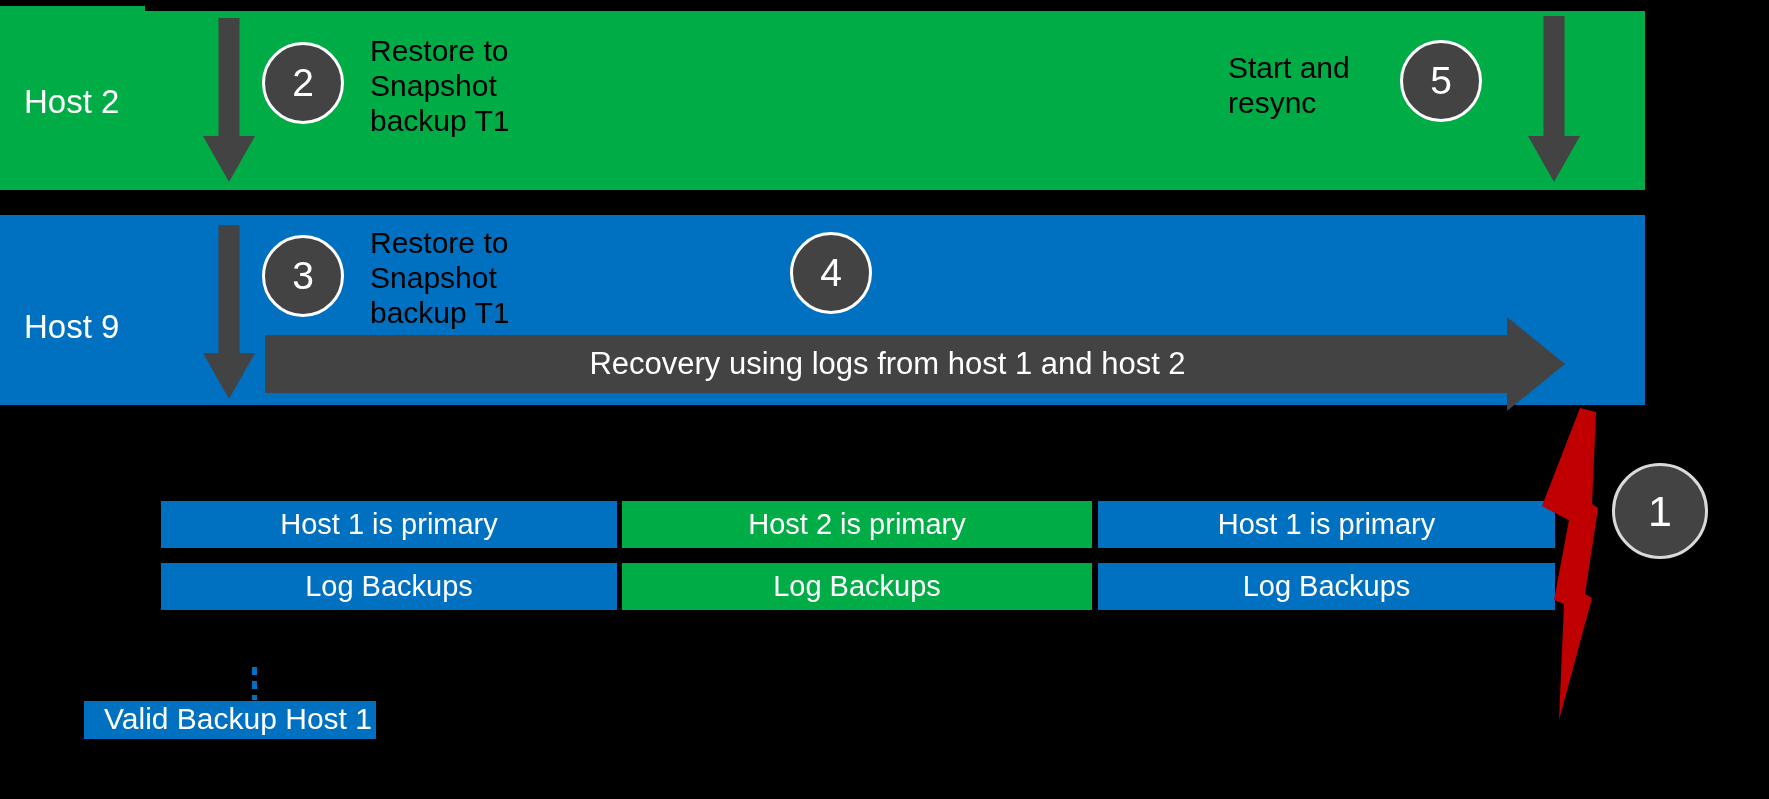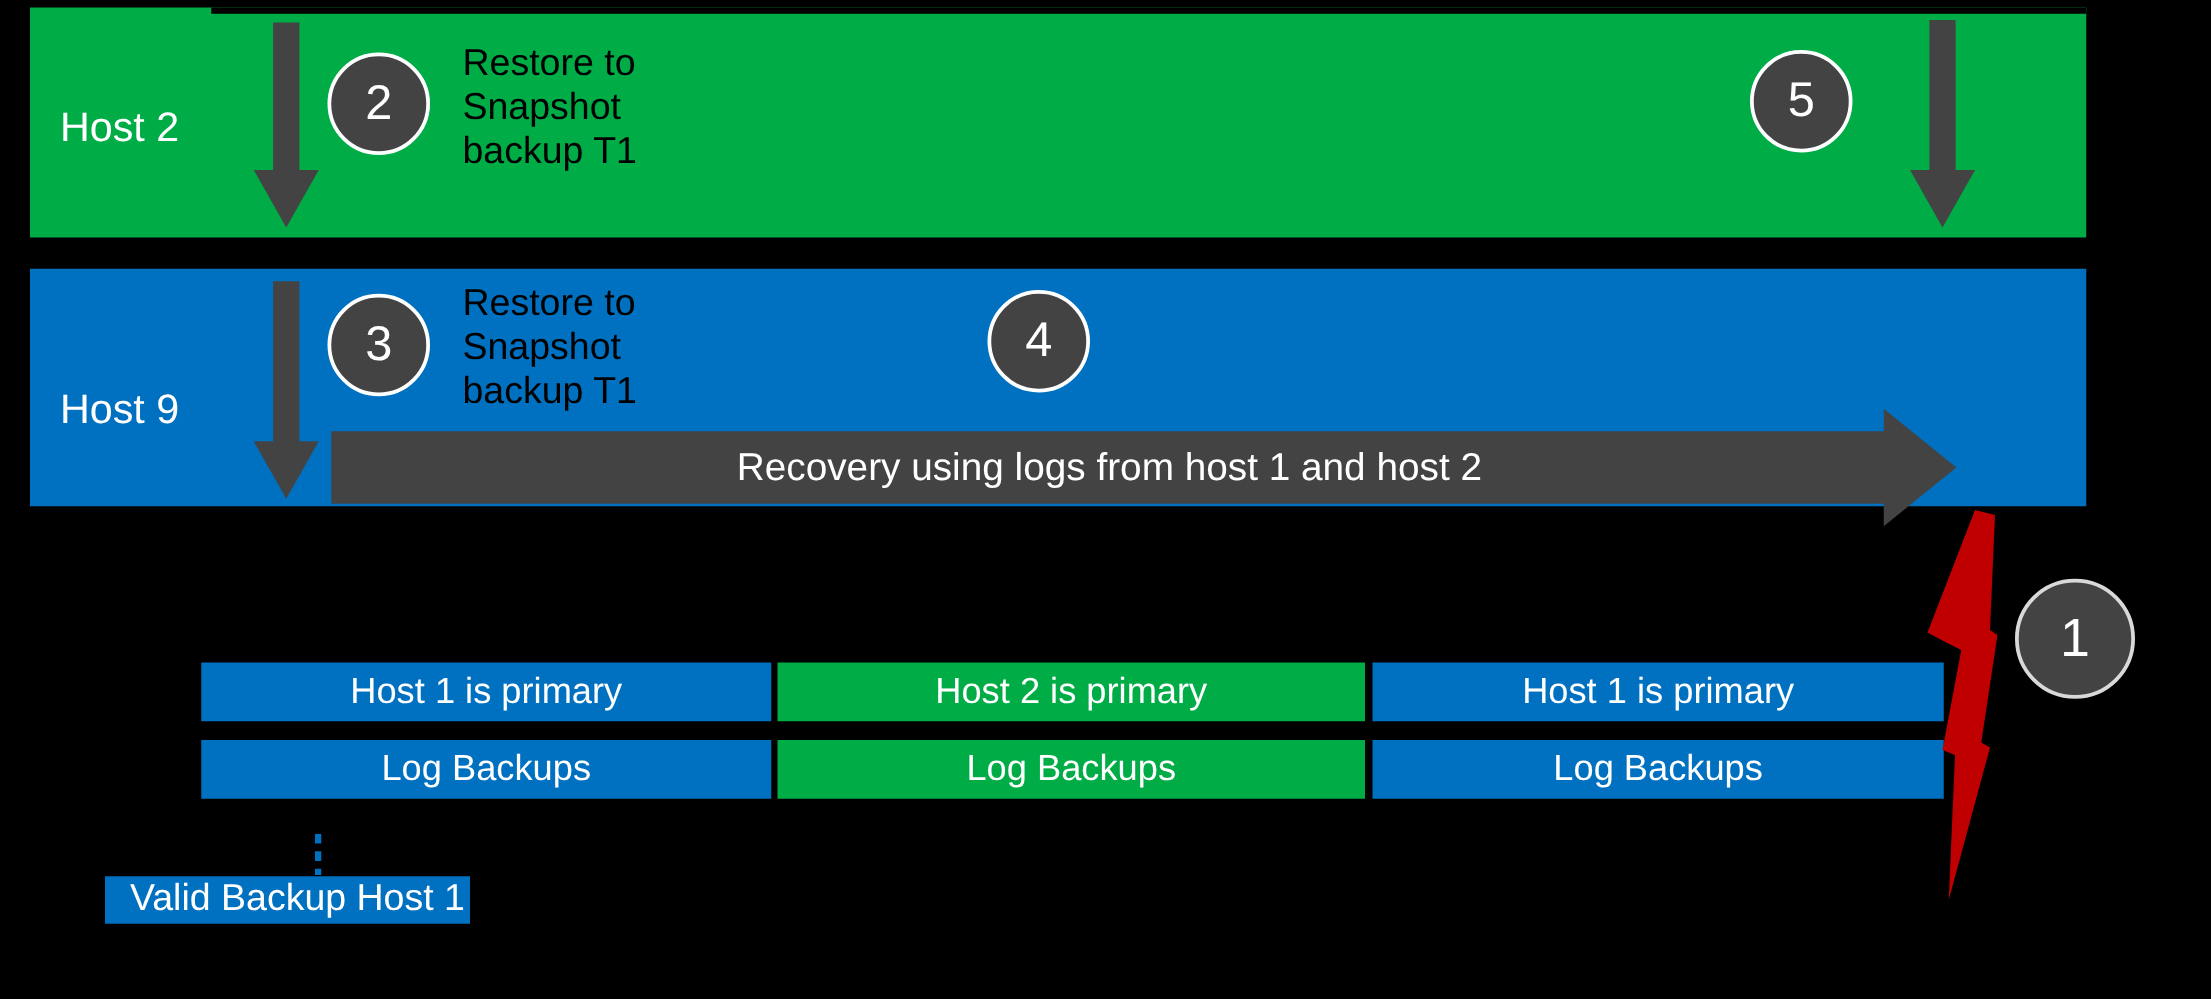--- a/index.html
+++ b/index.html
@@ -16,21 +16,20 @@
     width: 1769px;
     height: 799px;
     background: #000000;
     overflow: hidden;
   }
 
   
   .band {
     position: absolute;
     left: 0;
-    margin-left: 24px;
   }
   .band-host2 {
     top: 6px;
     width: 1645px;
     height: 184px;
     background: #00AC46;
   }
   .band-host2-topline {
     position: absolute;
     left: 145px;
@@ -114,21 +113,21 @@
   .arrow-h2r .shaft { top: 0;  height: 128px; }
   .arrow-h2r .head  { top: 120px; }
   .arrow-h1 { left: 203px; top: 225px; width: 52px; height: 175px; }
   .arrow-h1 .shaft { top: 0;  height: 136px; }
   .arrow-h1 .head  { top: 128px; }
 
   
   .recovery-arrow {
     position: absolute;
     left: 265px;
-    top: 345px;
+    top: 335px;
     width: 1300px;
     height: 58px;
   }
   .recovery-arrow .rec-body {
     position: absolute;
     left: 0; top: 0;
     width: 1245px;
     height: 58px;
     background: #434343;
   }
@@ -160,21 +159,20 @@
   .tl-seg {
     position: absolute;
     height: 47px;
     display: flex;
     align-items: center;
     justify-content: center;
     color: #FFFFFF;
     font-size: 29px;
     white-space: nowrap;
     box-sizing: border-box;
-    margin-top: 29px;
   }
   .seg-blue  { background: #0070C0; }
   .seg-green { background: #00AC46; text-align: center; }
 
   
   .lightning {
     position: absolute;
     left: 1528px;
     top: 408px;
     width: 70px;
@@ -216,20 +214,22 @@
   <div class="down-arrow arrow-h2">
     <div class="shaft"></div>
     <div class="head"></div>
   </div>
 
   <div class="step-circle circle-2">2</div>
   <div class="step-text text-restore-h2">Restore to
 Snapshot
 backup T1</div>
 
+  <div class="step-text text-start-resync">Start and
+resync</div>
   <div class="step-circle circle-5">5</div>
 
   <div class="down-arrow arrow-h2r">
     <div class="shaft"></div>
     <div class="head"></div>
   </div>
 
   <div class="band band-host1">
     <div class="band-label">Host 9</div>
   </div>

